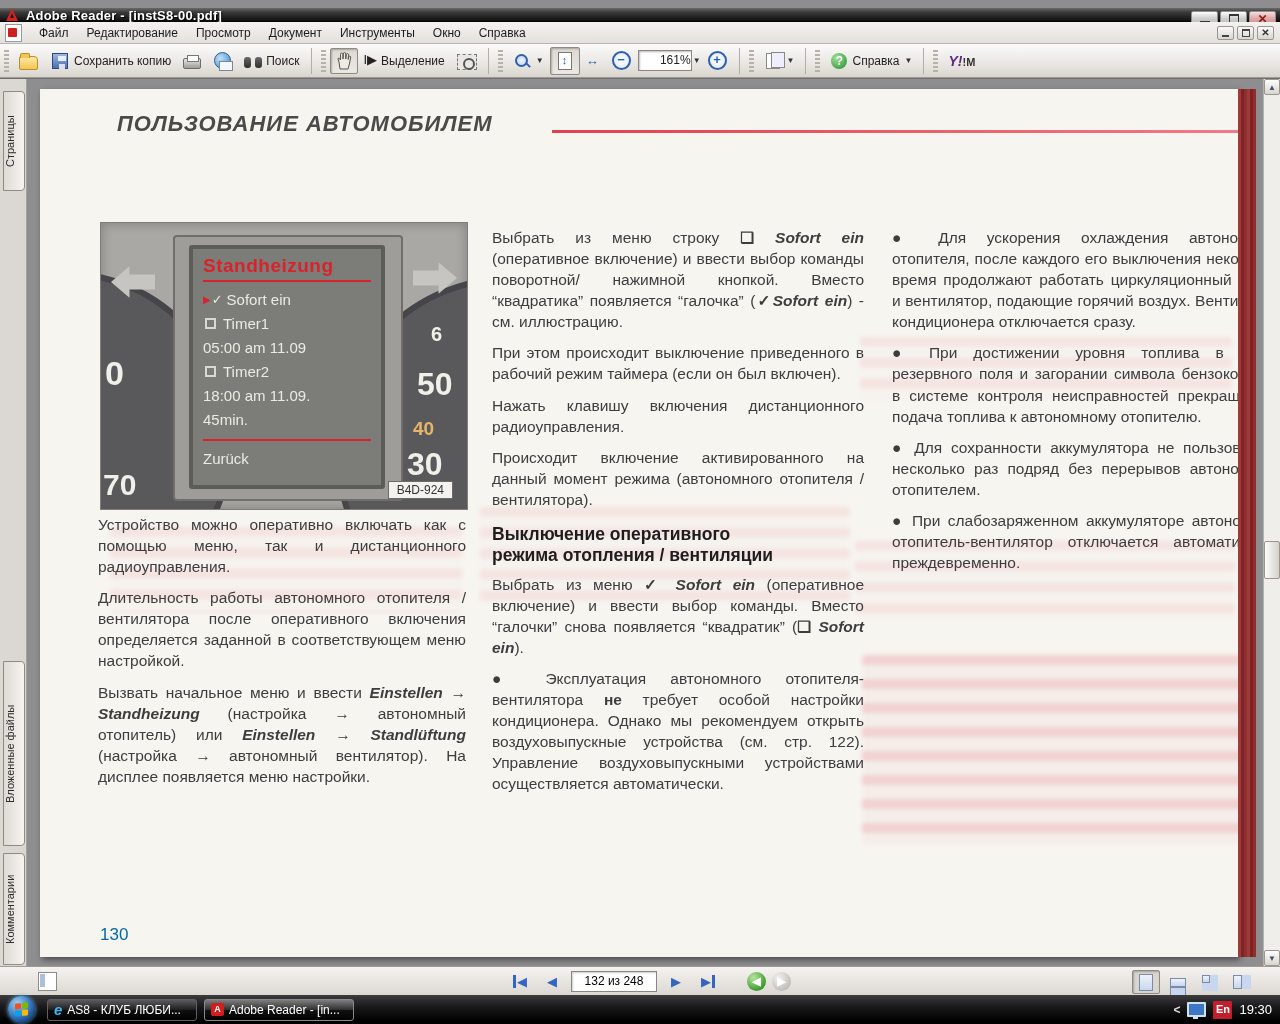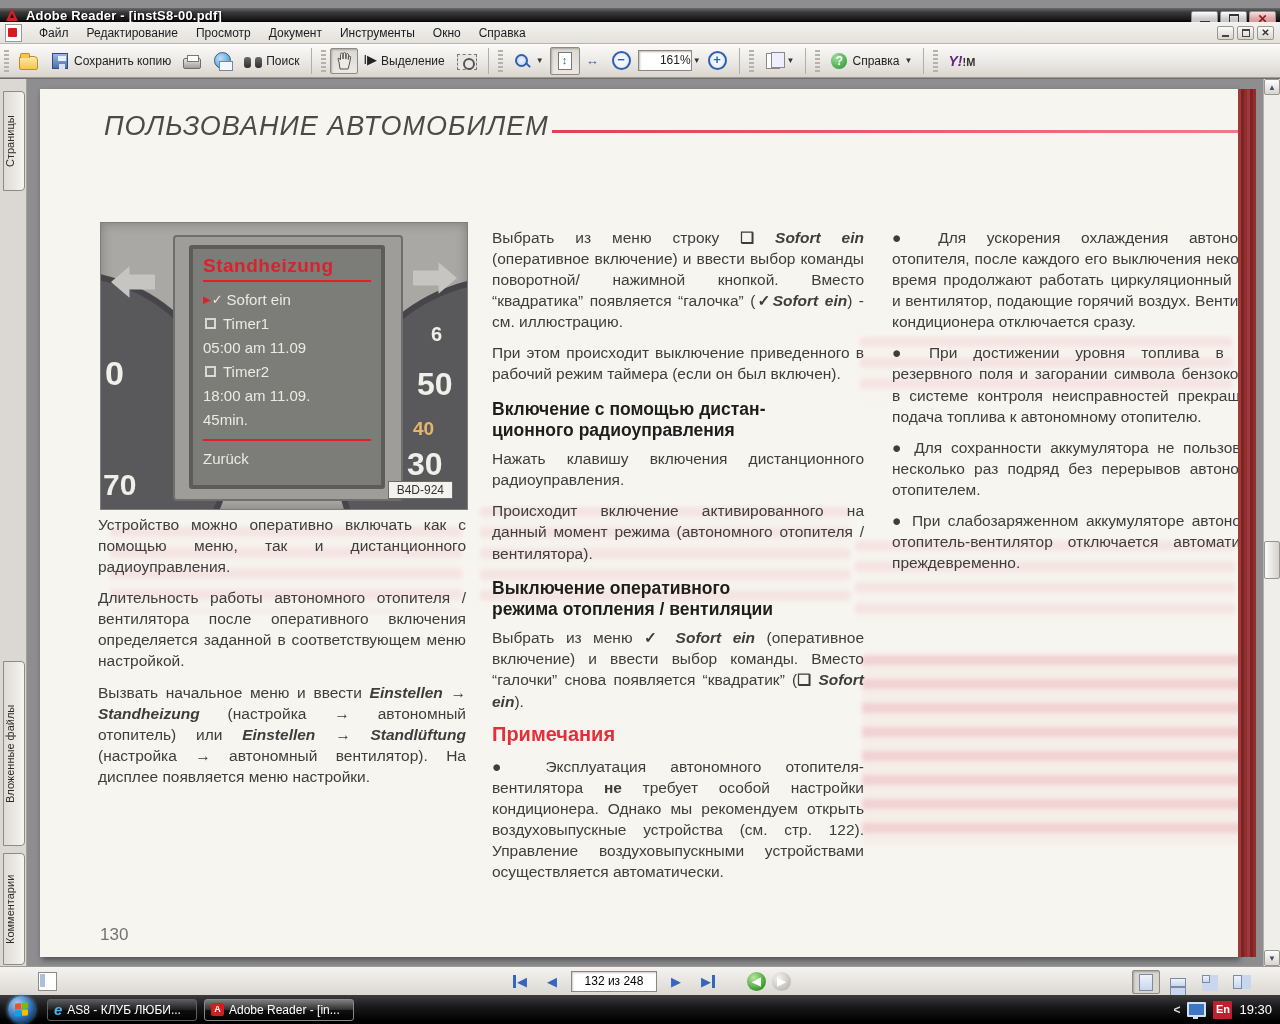--- a/index.html
+++ b/index.html
@@ -83,24 +83,24 @@
   
   .docwrap{position:absolute;left:0;top:78px;width:1280px;height:888px;background:#8e8e90;border-top:1px solid #6e6e70;box-sizing:border-box;}
   .tabstrip{position:absolute;left:0;top:0;width:27px;height:100%;background:#dbd7d2;border-right:1px solid #a5a19b;box-sizing:border-box;}
   .vtab{position:absolute;left:3px;width:22px;background:linear-gradient(90deg,#f6f4f1,#dedad4);
     border:1px solid #8f8b84;border-radius:4px 0 0 4px;writing-mode:vertical-rl;transform:rotate(180deg);
     font-size:11px;color:#2c2c2c;text-align:center;padding:8px 0;box-sizing:border-box;}
   .pagecanvas{position:absolute;left:40px;top:10px;width:1198px;height:868px;background:#f7f5f0;
     overflow:hidden;box-shadow:2px 3px 6px rgba(0,0,0,.45);}
   .redstripe{position:absolute;left:1238px;top:10px;width:18px;height:868px;
     background:repeating-linear-gradient(90deg,#a03a3a 0 3px,#7c2424 3px 6px,#8e2e2e 6px 9px);}
-  .pgheader{position:absolute;left:64px;top:22px;font-style:italic;font-size:27px;color:#4a4a48;
-    letter-spacing:1px;font-weight:400;}
+  .pgheader{position:absolute;left:77px;top:22px;font-style:italic;font-size:22px;color:#4a4a48;
+    letter-spacing:1px;font-weight:700;}
   .pgheaderline{position:absolute;left:512px;top:41px;width:686px;height:3px;background:linear-gradient(90deg,#e2404f,#f07a86);}
-  .pagenum{position:absolute;left:60px;top:836px;font-size:17px;color:#737373;}
+  .pagenum{position:absolute;left:60px;top:836px;font-size:17px;color:#0369a1;}
   
   .bleed{position:absolute;filter:blur(2px);border-radius:4px;pointer-events:none;}
   .bleed.light{background:repeating-linear-gradient(180deg,rgba(228,120,134,.14) 0 9px,rgba(228,120,134,.02) 9px 21px);}
   .bleed.strong{background:repeating-linear-gradient(180deg,rgba(220,70,90,.20) 0 10px,rgba(220,70,90,.04) 10px 24px);}
   
   .figure{position:absolute;left:60px;top:133px;width:366px;height:286px;background:#a9a8a4;
     border:1px solid #7f7e7a;box-shadow:inset 0 0 12px rgba(0,0,0,.25);overflow:hidden;}
   .gauge{position:absolute;top:0;left:0;width:100%;height:100%;}
   .cluster-mid{position:absolute;left:72px;top:12px;width:226px;height:262px;background:#9e9d99;
     border:2px solid #6f6e6a;border-radius:4px;}
@@ -380,28 +380,25 @@
     </div>
 
     <div class="col col1">
         <div class="blk p"><span>Устройство можно оперативно включать как с помощью меню, так и дистанционного радиоуправления.</span></div>
         <div class="blk p"><span>Длительность работы автономного отопителя / вентилятора после оперативного включения определяется заданной в соответствующем меню настройкой.</span></div>
         <div class="blk p"><span>Вызвать начальное меню и ввести </span><span class="bi">Einstellen</span><span class="b"> → </span><span class="bi">Standheizung</span><span> (настройка → автономный отопитель) или </span><span class="bi">Einstellen</span><span class="b"> → </span><span class="bi">Standlüftung</span><span> (настройка → автономный вентилятор). На дисплее появляется меню настройки.</span></div>
       </div>
     <div class="col col2">
         <div class="blk p"><span>Выбрать из меню строку </span><span class="b">❏ </span><span class="bi">Sofort ein</span><span> (оперативное включение) и ввести выбор команды поворотной/ нажимной кнопкой. Вместо “квадратика” появляется “галочка” (</span><span class="b">✓</span><span class="bi">Sofort ein</span><span>) - см. иллюстрацию.</span></div>
         <div class="blk p"><span>При этом происходит выключение приведенного в рабочий режим таймера (если он был включен).</span></div>
-        <div class="blk hbold"><span>Включение с помощью дистан-
-ционного радиоуправления</span></div>
         <div class="blk p"><span>Нажать клавишу включения дистанционного радиоуправления.</span></div>
         <div class="blk p"><span>Происходит включение активированного на данный момент режима (автономного отопителя / вентилятора).</span></div>
         <div class="blk hbold"><span>Выключение оперативного
 режима отопления / вентиляции</span></div>
         <div class="blk p"><span>Выбрать из меню </span><span class="b">✓ </span><span class="bi">Sofort ein</span><span> (оперативное включение) и ввести выбор команды. Вместо “галочки” снова появляется “квадратик” (</span><span class="b">❏ </span><span class="bi">Sofort ein</span><span>).</span></div>
-        <div class="blk hred"><span>Примечания</span></div>
         <div class="blk p"><span>●  Эксплуатация автономного отопителя-вентилятора </span><span class="b">не</span><span> требует особой настройки кондиционера. Однако мы рекомендуем открыть воздуховыпускные устройства (см. стр. 122). Управление воздуховыпускными устройствами осуществляется автоматически.</span></div>
       </div>
     <div class="col col3">
         <div class="blk p"><span>●  Для ускорения охлаждения автономного отопителя, после каждого его выключения некоторое время продолжают работать циркуляционный насос и вентилятор, подающие горячий воздух. Вентилятор кондиционера отключается сразу.</span></div>
         <div class="blk p"><span>●  При достижении уровня топлива в бачке резервного поля и загорании символа бензоколонки в системе контроля неисправностей прекращается подача топлива к автономному отопителю.</span></div>
         <div class="blk p"><span>●  Для сохранности аккумулятора не пользоваться несколько раз подряд без перерывов автономным отопителем.</span></div>
         <div class="blk p"><span>●  При слабозаряженном аккумуляторе автономный отопитель-вентилятор отключается автоматически преждевременно.</span></div>
       </div>
 
     <div class="pagenum">130</div>

